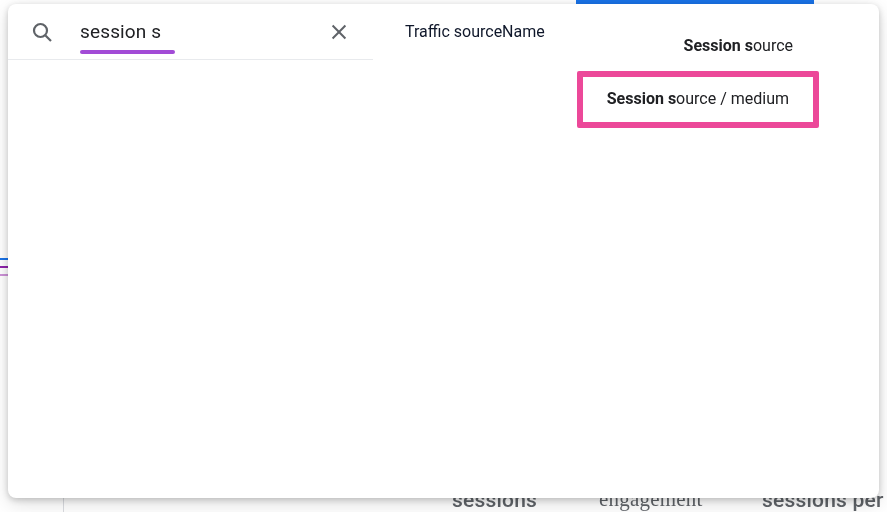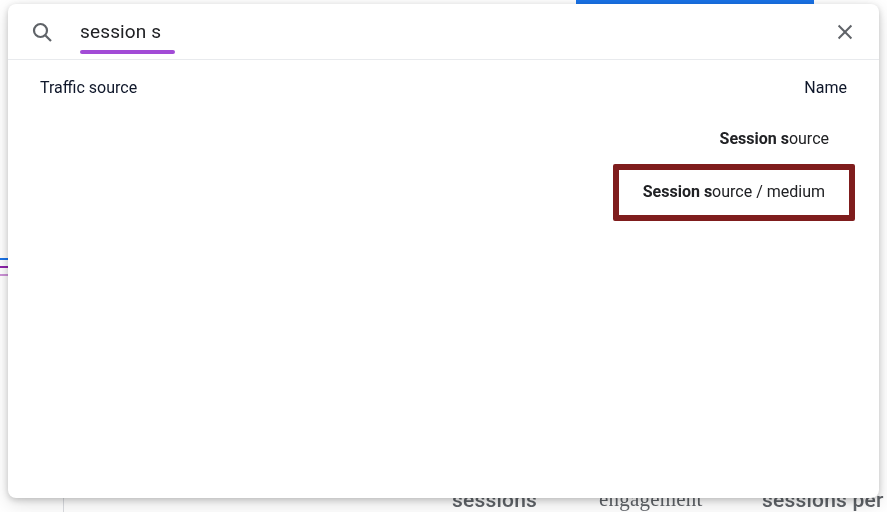--- a/index.html
+++ b/index.html
@@ -45,21 +45,20 @@
       position: absolute;
       left: 8px;
       top: 4px;
       right: 8px;
       bottom: 14px;
       background: #fff;
       border-radius: 8px;
       box-shadow: 0 2px 6px rgba(0,0,0,0.2), 0 6px 20px rgba(0,0,0,0.12);
       overflow: hidden;
       display: flex;
-      flex-direction: column;
     }
     .search-row {
       display: flex;
       align-items: center;
       height: 56px;
       padding: 0 20px 0 22px;
       border-bottom: 1px solid #e8eaed;
     }
     .search-icon {
       width: 24px;
@@ -116,21 +115,21 @@
       font-size: 16px;
       color: #202124;
       padding: 12px 18px;
       cursor: pointer;
       text-align: center;
       line-height: 1.3;
       white-space: nowrap;
     }
     .result-item b { font-weight: 700; }
     .result-highlight {
-      border: 6px solid #7f1d1d;
+      border: 6px solid #ec4899;
       border-radius: 2px;
       padding: 12px 24px;
       margin: 2px 0;
       margin-right: -8px;
     }
   </style>
 </head>
 <body>
 
 <div class="bg-blue-bar"></div>

